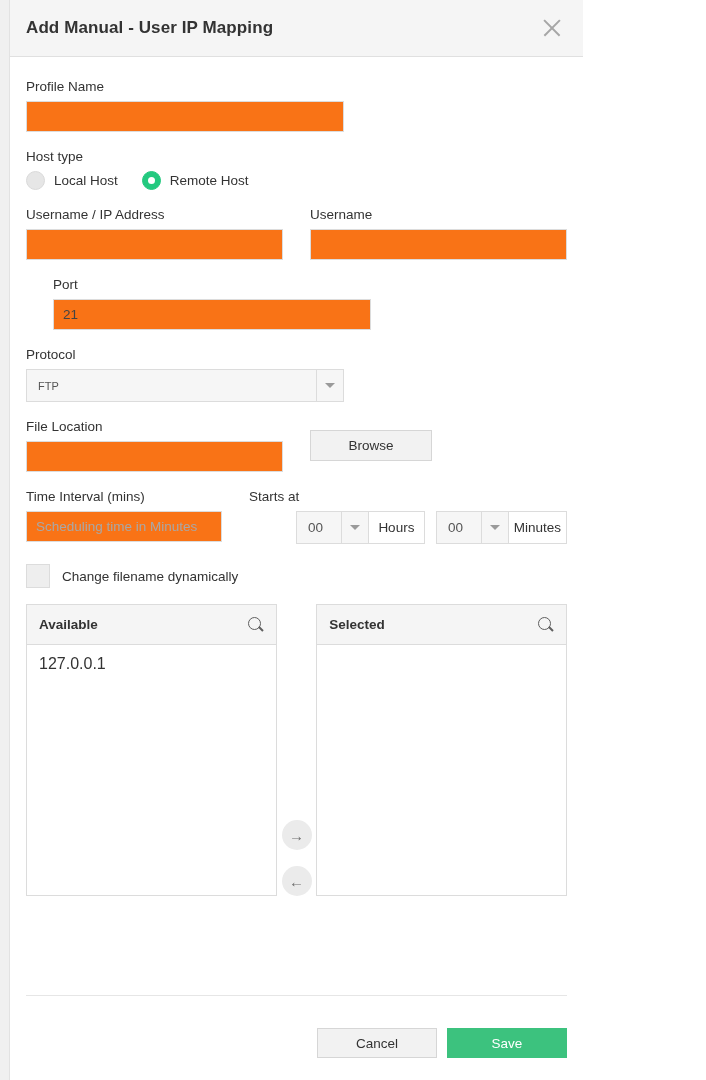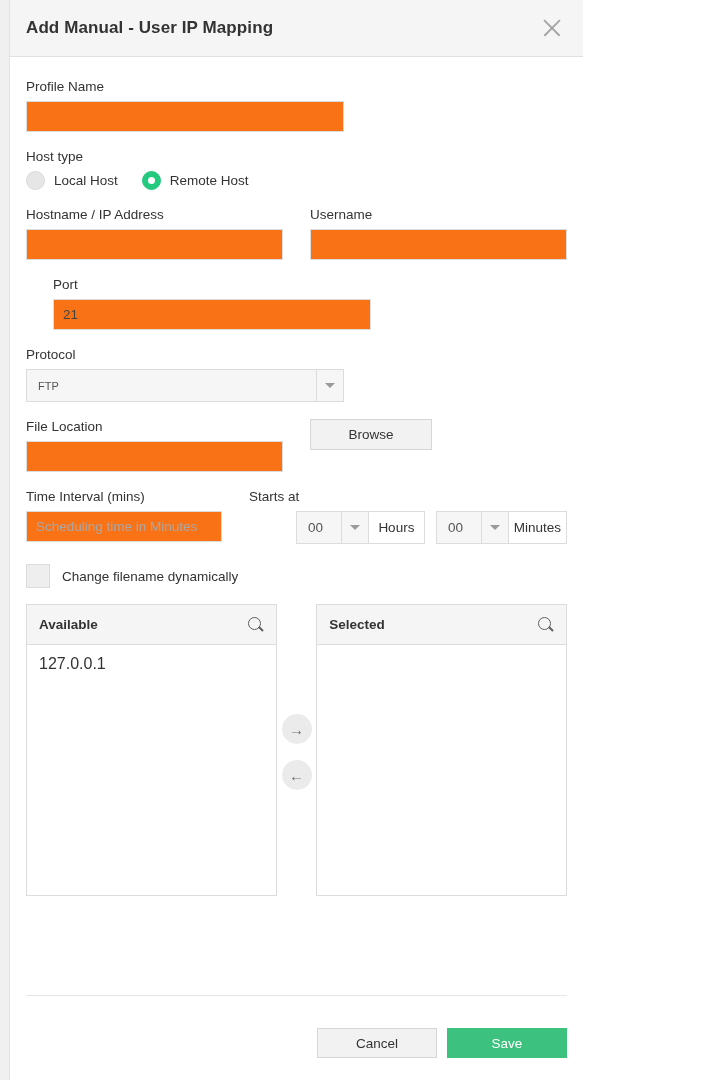--- a/index.html
+++ b/index.html
@@ -185,21 +185,21 @@
   .checkbox-row { display: flex; align-items: center; margin: 20px 0 16px 0; }
   .checkbox {
     width: 24px; height: 24px;
     background: #eeeeee;
     border: 1px solid #dcdcdc;
     margin-right: 12px;
   }
   .checkbox-label { font-size: 13.5px; color: #333; }
 
   
-  .dual { display: flex; align-items: flex-start; }
+  .dual { display: flex; align-items: flex-end; }
   .listbox {
     width: 305px;
     border: 1px solid #dcdcdc;
     background: #ffffff;
   }
   .listbox-head {
     height: 40px;
     background: #f5f5f5;
     border-bottom: 1px solid #dcdcdc;
     display: flex;
@@ -323,21 +323,21 @@
         </div>
         <div class="radio-item">
           <span class="radio checked"></span>
           <span class="radio-label">Remote Host</span>
         </div>
       </div>
     </div>
 
     <div class="row block">
       <div class="col-left">
-        <label class="field-label">Hostname / IP Address</label>
+        <label class="field-label">Username / IP Address</label>
         <input class="text-input" type="text" value="" style="">
       </div>
       <div class="col-right">
         <label class="field-label">Username</label>
         <input class="text-input" type="text" value="" style="">
       </div>
     </div>
 
     <div class="row block">
       <div class="col-right">
@@ -356,21 +356,21 @@
             </span>
         </div>
       </div>
     </div>
 
     <div class="row block">
       <div class="col-left">
         <label class="field-label">File Location</label>
         <input class="text-input" type="text" value="" style="">
       </div>
-      <div class="col-right" style="display:flex; align-items:flex-start;">
+      <div class="col-right" style="display:flex; align-items:center;">
         <button class="browse-btn">Browse</button>
       </div>
     </div>
 
     <div class="row block">
       <div class="col-left">
         <label class="field-label">Time Interval (mins)</label>
         <input class="text-input" type="text" placeholder="Scheduling time in Minutes" style="">
       </div>
       <div class="col-right">

